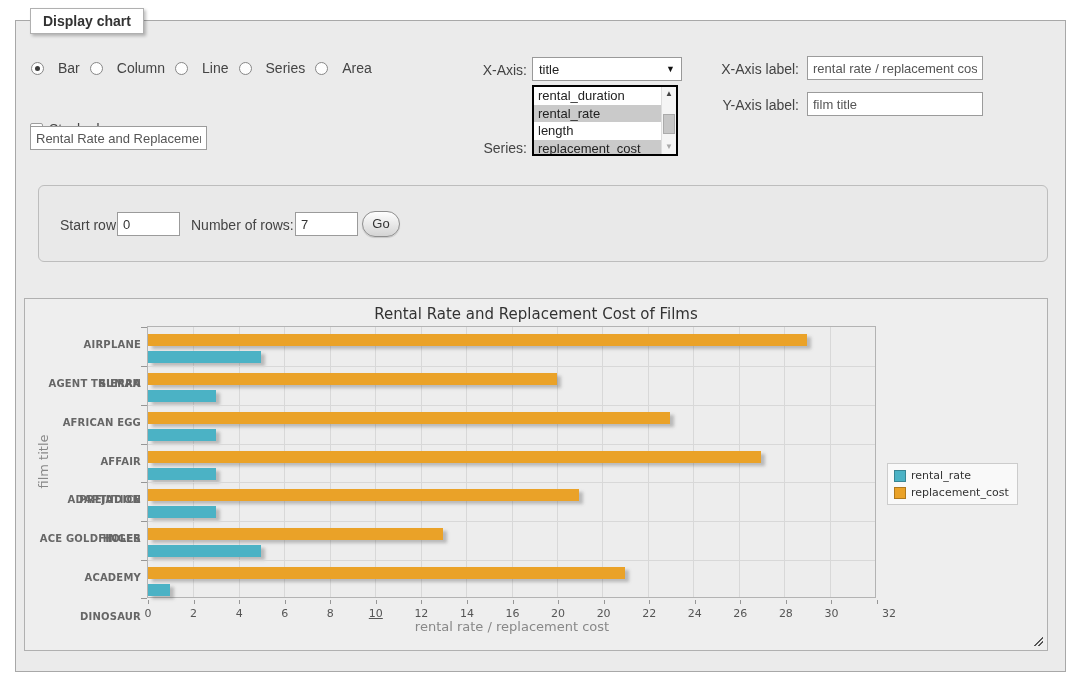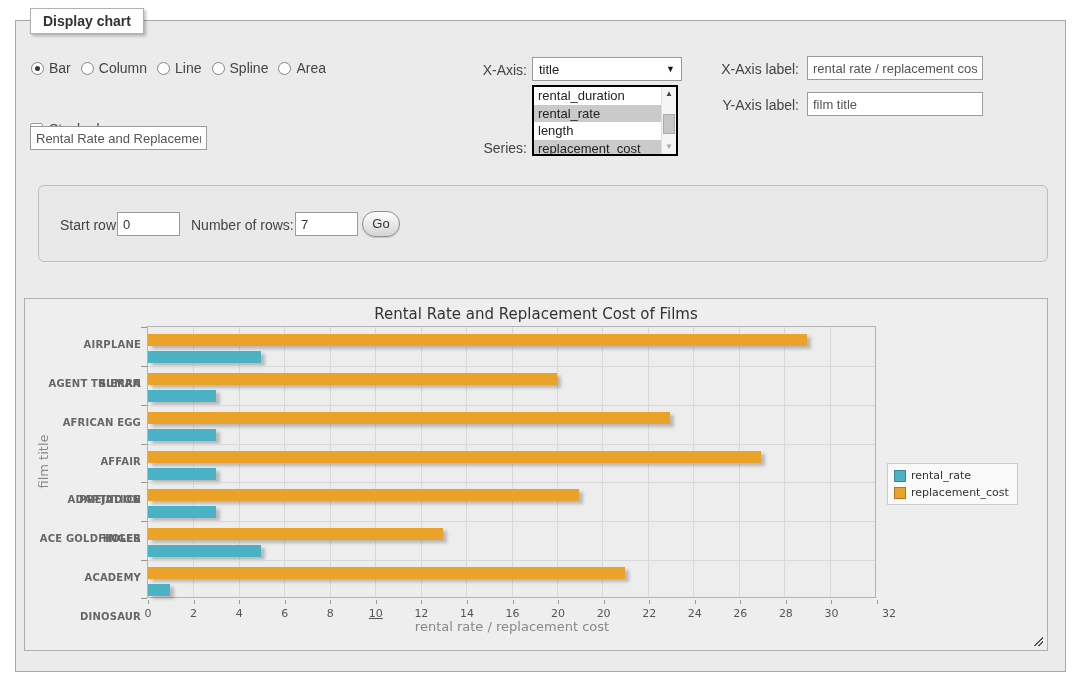--- a/index.html
+++ b/index.html
@@ -7,21 +7,21 @@
 
   .fieldset { position:absolute; left:15px; top:20px; width:1051px; height:652px; border:1px solid #a8a8a8; background:#ebebeb; }
   .fieldset-legend { position:absolute; left:30px; top:8px; z-index:5; background:#fff; border:1px solid #b0b0b0; padding:4px 12px; font-size:14px; font-weight:bold; color:#333; box-shadow:2px 2px 3px rgba(0,0,0,0.25); }
 
   .abs { position:absolute; }
   .lbl { font-size:14px; color:#444; }
   .right-lbl { text-align:right; }
 
   
   .radio-row { position:absolute; left:15px; top:37px; display:flex; align-items:center; gap:10px; height:20px; }
-  .radio-item { display:flex; align-items:center; gap:5px; cursor:default; }
+  .radio-item { display:flex; align-items:center; gap:14px; cursor:default; }
   .radio { width:13px; height:13px; border:1px solid #878787; border-radius:50%; background:#fdfdfd; position:relative; display:inline-block; }
   .radio.on::after { content:""; position:absolute; left:3px; top:3px; width:5px; height:5px; border-radius:50%; background:#3b3b3b; }
   .radio-label { font-size:14px; color:#444; }
   .checkbox-row { position:absolute; left:14px; top:67px; display:flex; align-items:center; gap:6px;margin-top:33px; }
   .checkbox { width:13px; height:13px; border:1px solid #9d9d9d; border-radius:2px; background:#fdfdfd; display:inline-block; }
 
   input.txt { border:1px solid #9b9b9b; background:#fff; color:#555; font-family:"Liberation Sans",sans-serif; font-size:13px; padding:2px 5px; height:24px; }
   input.txt.dark { color:#333; }
 
   
@@ -79,21 +79,21 @@
       <span class="radio-item">
         <span class="radio"></span>
         <span class="radio-label">Column</span>
       </span>
       <span class="radio-item">
         <span class="radio"></span>
         <span class="radio-label">Line</span>
       </span>
       <span class="radio-item">
         <span class="radio"></span>
-        <span class="radio-label">Spline</span>
+        <span class="radio-label">Series</span>
       </span>
       <span class="radio-item">
         <span class="radio"></span>
         <span class="radio-label">Area</span>
       </span>
     </div>
 
   <div class="checkbox-row">
     <span class="checkbox"></span>
     <span class="lbl">Stacked</span>

